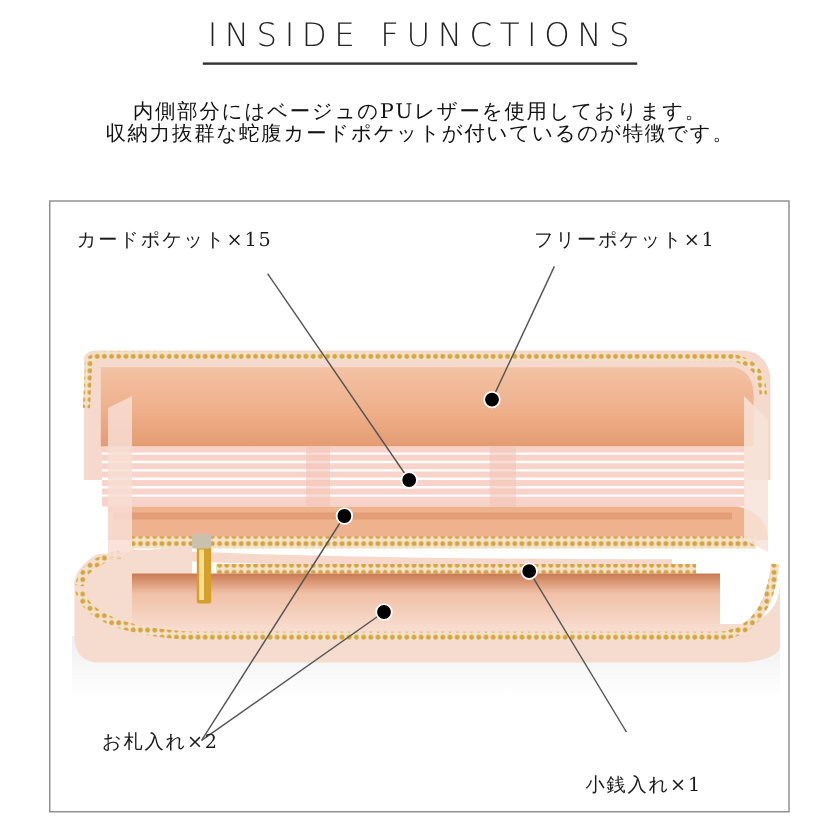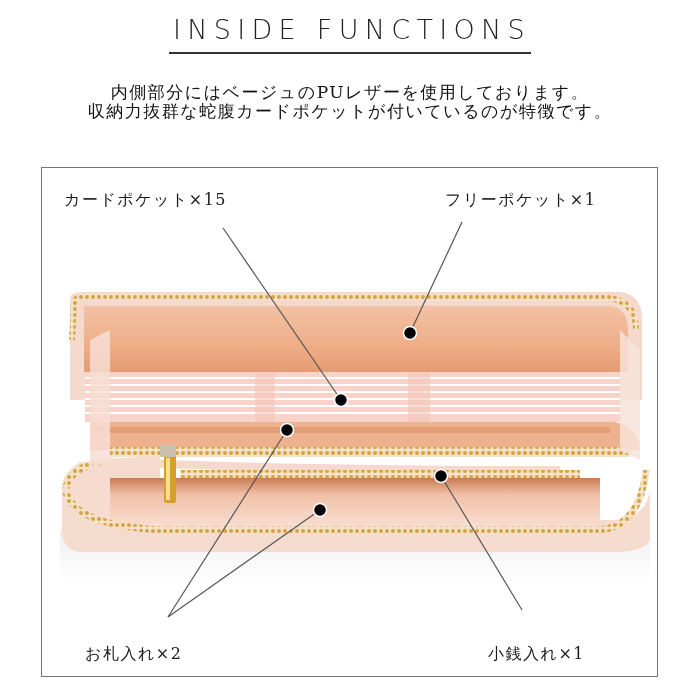--- a/index.html
+++ b/index.html
@@ -112,14 +112,14 @@
     <circle cx="341" cy="400" r="6.5"></circle>
     <circle cx="410" cy="333" r="6.5"></circle>
     <circle cx="287" cy="430" r="6.5"></circle>
     <circle cx="320" cy="510" r="6.5"></circle>
     <circle cx="441" cy="476" r="6.5"></circle>
   </g>
 </svg>
 
 <div class="label" style="left:64px; top:190px;">カードポケット×15</div>
 <div class="label" style="left:433px; top:190px;margin-left:12px;">フリーポケット×1</div>
-<div class="label" style="left:85px; top:644px;">お札入れ×2</div>
+<div class="label" style="left:85px; top:608px;">お札入れ×2</div>
 <div class="label" style="left:488px; top:644px;">小銭入れ×1</div>
 
 </body></html>

